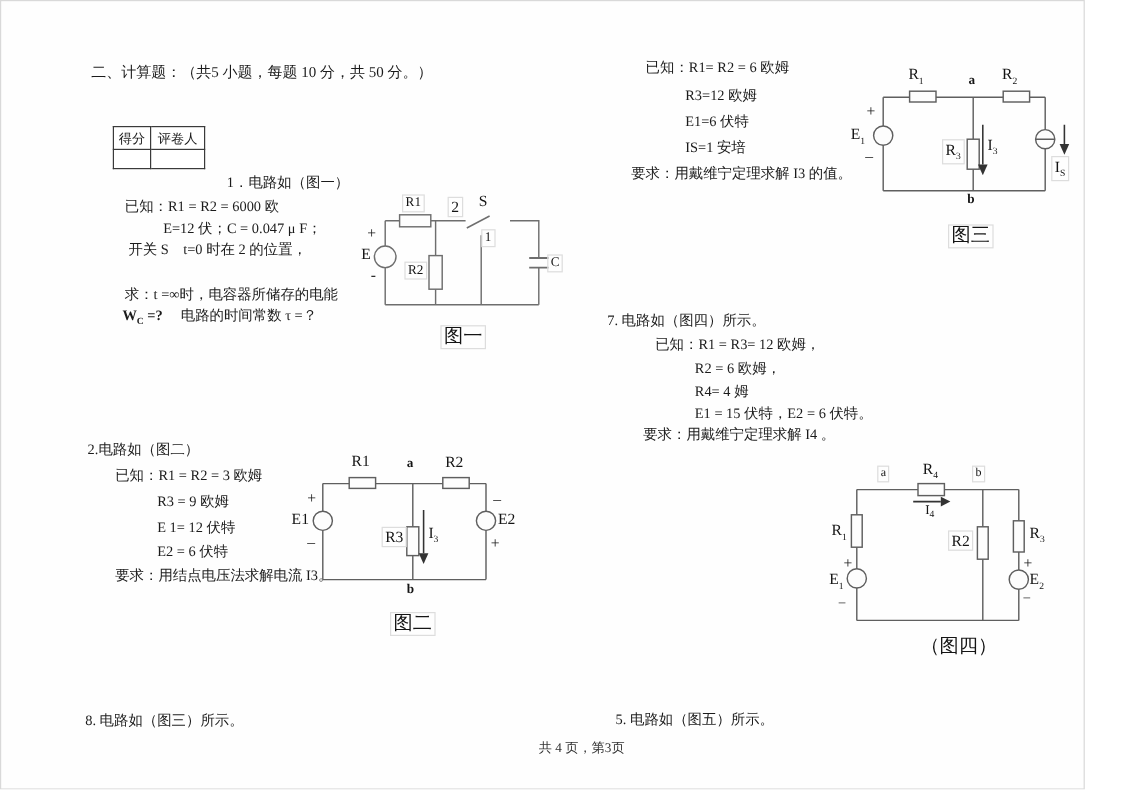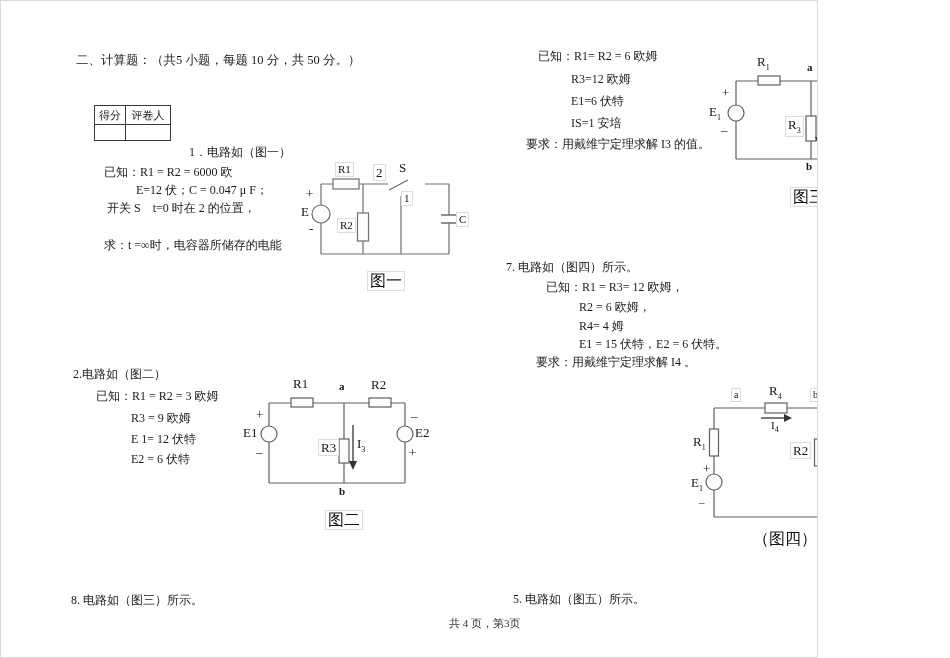--- a/index.html
+++ b/index.html
@@ -1,17 +1,17 @@
 <!DOCTYPE html>
 <html><head>
 <meta charset="utf-8">
 <style>
   html,body{margin:0;padding:0;background:#ffffff;}
   .page{
-    position:relative;width:818px;height:658px;background:#fefefe;
+    position:relative;width:904px;height:658px;background:#fefefe;
     font-family:"Liberation Serif","DejaVu Serif",serif;color:#1b1b1b;
     border:1px solid #d9d9d9;box-sizing:border-box;overflow:hidden;
   }
   .line{position:absolute;white-space:nowrap;font-size:12px;line-height:1.2;}
   .h{font-size:12.5px;}
   .footer{position:absolute;font-size:11px;color:#333;}
   .score-table{position:absolute;left:93px;top:104px;border-collapse:collapse;background:#fff;}
   .score-table td{border:1px solid #3a3a3a;font-size:11px;text-align:center;padding:0;}
   .score-table .r1 td{height:18px;margin-top:16px;}
   .score-table .r2 td{height:15px;}
@@ -43,20 +43,23 @@
       <td class="ct2"></td>
     </tr>
   </tbody>
     </table>
 
   <div class="line" style="left:188px;top:144px">1．电路如（图一）</div>
   <div class="line" style="left:103px;top:164px">已知：R1 = R2 = 6000 欧</div>
   <div class="line" style="left:135px;top:182px">E=12 伏；C = 0.047 μ F；</div>
   <div class="line" style="left:106px;top:200px">开关 S　t=0 时在 2 的位置，</div>
   <div class="line" style="left:103px;top:237px">求：t =∞时，电容器所储存的电能</div>
+  <div class="line" style="left:101px;top:255px">
+    <b><span>W</span><sub style="font-size:8px">C</sub><span> =?</span></b><span>　 电路的时间常数 τ =？</span>
+  </div>
 
   <div class="fig" style="left:300px;top:158px;width:185px;height:135px">
     <svg width="185" height="135" viewBox="0 0 185 135">
       <g stroke="#6e6e6e" stroke-width="1.2" fill="none">
         <path d="M20,25 L32,25 M58,25 L87,25 M20,25 L20,95 M20,95 L148,95"></path>
         <path d="M62,25 L62,54 M62,82 L62,95"></path>
         <path d="M124,25 L148,25 L148,56 M148,64 L148,95"></path>
         <path d="M100,37 L100,95"></path>
         <path d="M88,31 L107,21"></path>
         <rect x="32" y="20" width="26" height="10" fill="#fdfdfd"></rect>
@@ -75,20 +78,21 @@
     <div class="clabel lbox" style="left:100px;top:32px">1</div>
     <div class="clabel lbox" style="left:155px;top:53px">C</div>
     <div class="clabel lbox cap" style="left:66px;top:112px">图一</div>
   </div>
 
   <div class="line" style="left:72px;top:366px">2.电路如（图二）</div>
   <div class="line" style="left:95px;top:388px">已知：R1 = R2 = 3 欧姆</div>
   <div class="line" style="left:130px;top:410px">R3 = 9 欧姆</div>
   <div class="line" style="left:130px;top:431px">E 1= 12 伏特</div>
   <div class="line" style="left:130px;top:451px">E2 = 6 伏特</div>
+  <div class="line" style="left:95px;top:471px">要求：用结点电压法求解电流 I3。</div>
 
   <div class="fig" style="left:240px;top:368px;width:200px;height:162px">
     <svg width="200" height="162" viewBox="0 0 200 162">
       <g stroke="#5f5f5f" stroke-width="1.2" fill="none">
         <path d="M28,34 L50,34 M72,34 L128,34 M150,34 L164,34"></path>
         <path d="M28,34 L28,114 M164,34 L164,114 M28,114 L164,114"></path>
         <path d="M103,34 L103,70 M103,94 L103,114"></path>
         <rect x="50" y="29" width="22" height="9" fill="#fdfdfd"></rect>
         <rect x="128" y="29" width="22" height="9" fill="#fdfdfd"></rect>
         <rect x="98" y="70" width="10" height="24" fill="#fdfdfd"></rect>
@@ -190,20 +194,20 @@
     <div class="clabel" style="left:90px;top:37px"><span>I</span><sub>4</sub></div>
     <div class="clabel big" style="left:12px;top:52px"><span>R</span><sub>1</sub></div>
     <div class="clabel big" style="left:22px;top:79px">+</div>
     <div class="clabel big" style="left:10px;top:93px"><span>E</span><sub>1</sub></div>
     <div class="clabel" style="left:18px;top:114px">–</div>
     <div class="clabel lbox big" style="left:109px;top:59px">R2</div>
     <div class="clabel big" style="left:177px;top:54px"><span>R</span><sub>3</sub></div>
     <div class="clabel big" style="left:172px;top:79px">+</div>
     <div class="clabel big" style="left:177px;top:93px"><span>E</span><sub>2</sub></div>
     <div class="clabel" style="left:172px;top:110px">–</div>
-    <div class="clabel cap" style="left:72px;top:148px">（图四）</div>
+    <div class="clabel cap" style="left:86px;top:148px">（图四）</div>
   </div>
 
   <div class="line" style="left:512px;top:591px">5. 电路如（图五）所示。</div>
 
   <div class="footer" style="left:448px;top:615px">共 4 页，第3页</div>
 
 </div>
 
 </body></html>

